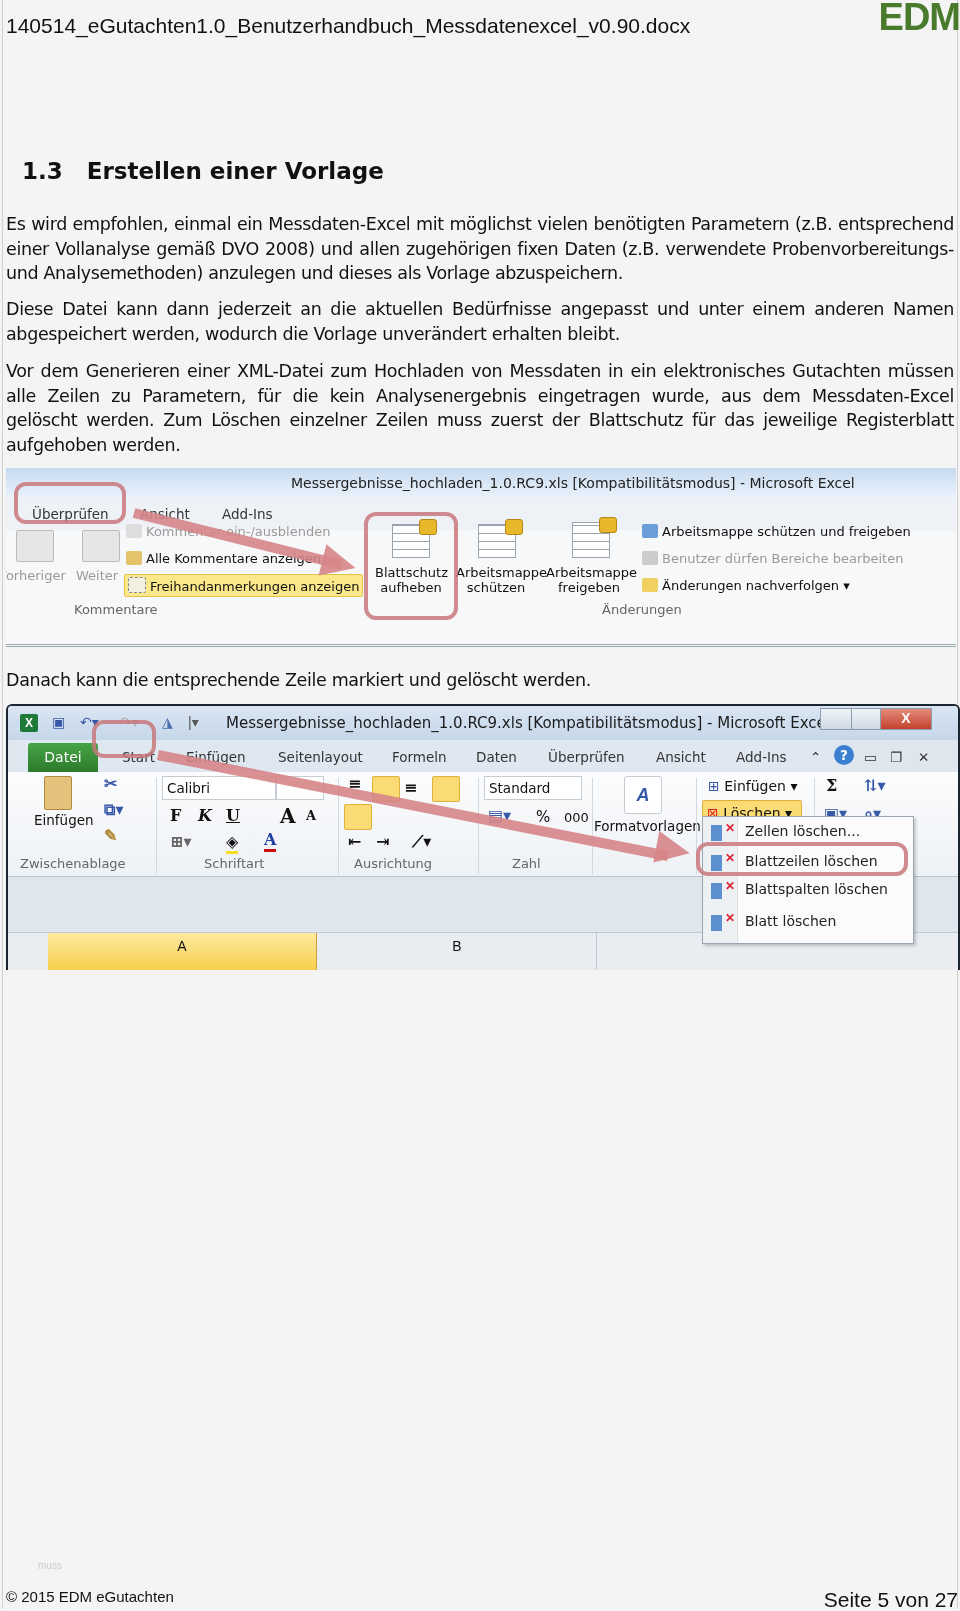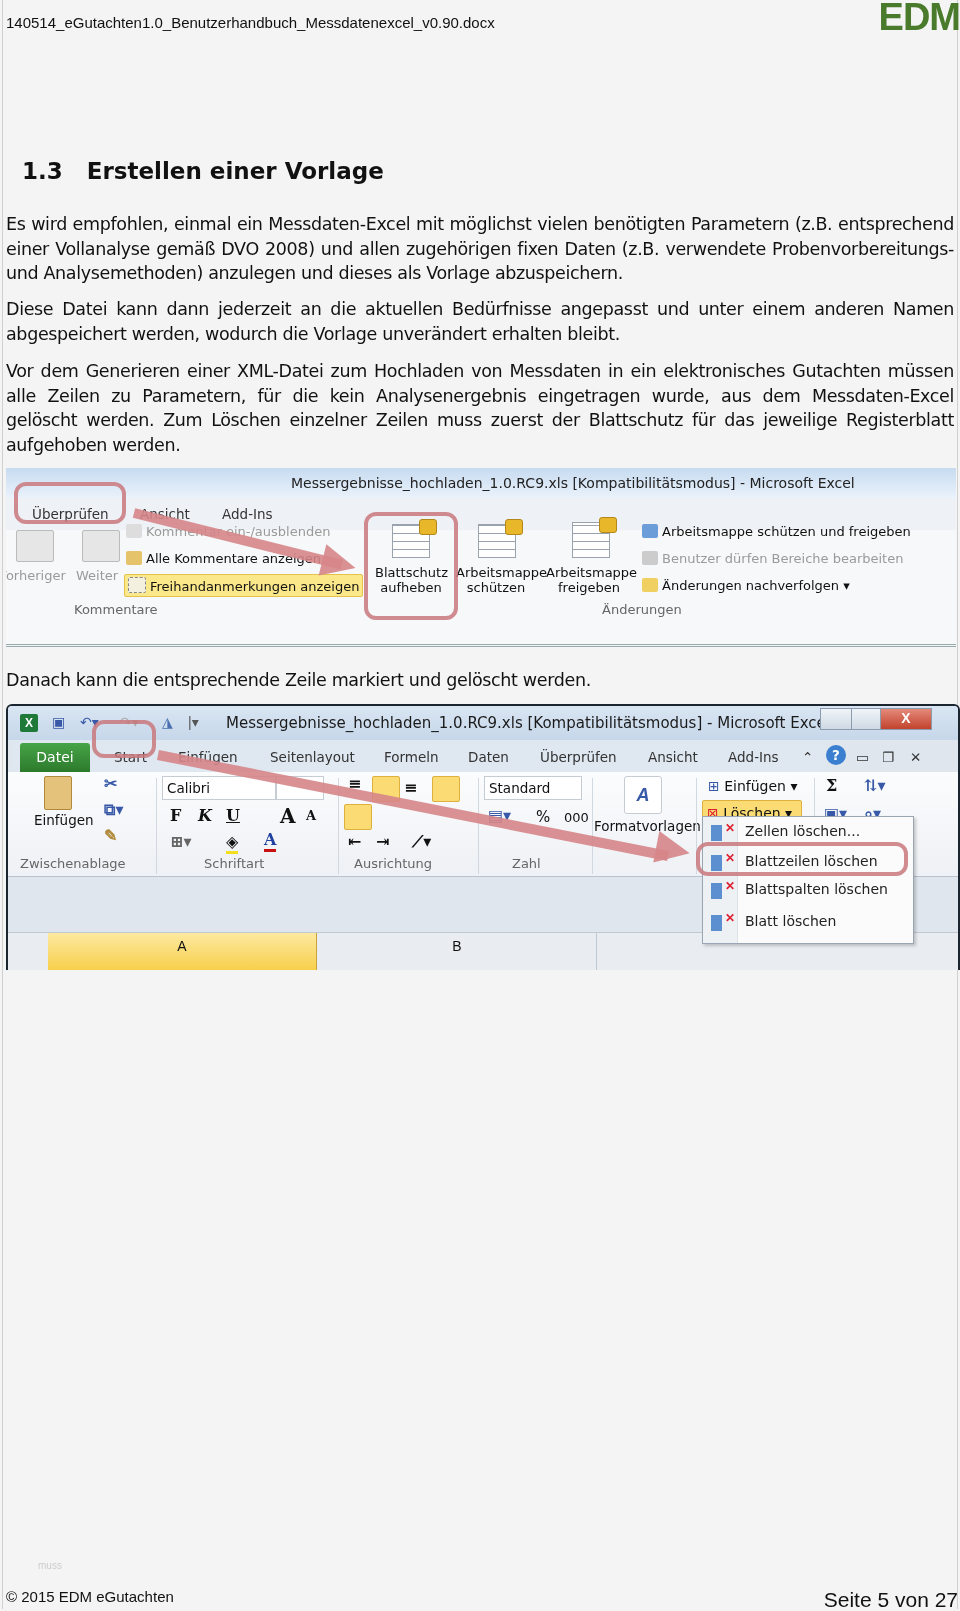--- a/index.html
+++ b/index.html
@@ -1,18 +1,18 @@
 <!DOCTYPE html>
 <html><head>
 <meta charset="utf-8">
 <style>
   html,body{margin:0;padding:0;}
   body{width:960px;height:1611px;background:#f4f4f4;position:relative;overflow:hidden;font-family:"Liberation Sans",sans-serif;color:#111;}
   .page-border{position:absolute;left:2px;top:0;width:954px;height:1609px;border-left:1px solid #d0d0d0;border-right:1px solid #d0d0d0;}
-  .header-filename{position:absolute;left:6px;top:14px;font-size:15px;font-family:"Liberation Sans",sans-serif;}
+  .header-filename{position:absolute;left:6px;top:14px;font-size:21px;font-family:"Liberation Sans",sans-serif;}
   .header-logo{position:absolute;right:0;top:-4px;font-size:38px;font-weight:bold;color:#4a7a2c;font-family:"Liberation Sans",sans-serif;letter-spacing:-1px;}
   .section-title{position:absolute;left:22px;top:158px;font-size:23px;font-weight:bold;font-family:"DejaVu Sans",sans-serif;}
   .section-title .num{margin-right:16px;}
   .para{position:absolute;left:6px;width:948px;font-size:17.5px;line-height:24.5px;text-align:justify;font-family:"DejaVu Sans",sans-serif;letter-spacing:-0.35px;}
   .p1{top:212px;} .p2{top:297px;} .p3{top:359px;} .p4{top:668px;}
 
   
   .shot1{position:absolute;left:6px;top:468px;width:950px;height:176px;background:#f1f4f8;border-bottom:3px double #9aa;overflow:hidden;}
   .shot1 .titlebar{position:absolute;left:0;top:0;width:950px;height:30px;background:linear-gradient(#c7dbf0,#eaf2fb);}
   .shot1 .titletext{position:absolute;left:285px;top:7px;font-size:14px;color:#222;font-family:"DejaVu Sans",sans-serif;}
@@ -32,21 +32,21 @@
   .arrowhead{position:absolute;width:0;height:0;border-top:16px solid transparent;border-bottom:16px solid transparent;border-left:34px solid #d68588;opacity:.9;}
 
   
   .shot2{position:absolute;left:6px;top:704px;width:950px;height:264px;overflow:hidden;background:#dfe6ee;border:2px solid #1b2530;border-bottom:none;border-radius:6px 6px 0 0;}
   .win-title{position:absolute;left:0;top:0;width:950px;height:34px;background:linear-gradient(#d9e5f2,#c6d7ea);}
   .qa{position:absolute;top:8px;font-size:14px;}
   .xl-icon{position:absolute;left:12px;top:8px;width:18px;height:18px;background:#1f7a3a;color:#fff;font-size:12px;font-weight:bold;text-align:center;line-height:18px;border-radius:2px;}
   .win-titletext{position:absolute;left:218px;top:8px;font-size:15px;color:#1a1a1a;font-family:"DejaVu Sans",sans-serif;}
   .wbtn{position:absolute;top:2px;height:20px;border:1px solid #8b9bb0;background:linear-gradient(#f0f4f8,#cfd9e4);}
   .wbtn.close{background:linear-gradient(#e48a7a,#c2422c);color:#fff;font-weight:bold;text-align:center;font-size:14px;line-height:18px;}
-  .tabs2{position:absolute;left:4px;top:34px;width:814px;height:32px;background:#dfe7f1;}
+  .tabs2{position:absolute;left:12px;top:34px;width:814px;height:32px;background:#dfe7f1;}
   .tab2{position:absolute;top:9px;font-size:13.5px;color:#333;font-family:"DejaVu Sans",sans-serif;}
   .datei{position:absolute;left:8px;top:3px;width:70px;height:29px;background:linear-gradient(#47a447,#2c7a2c);color:#fff;font-size:14px;text-align:center;line-height:29px;border-radius:3px 3px 0 0;font-family:"DejaVu Sans",sans-serif;}
   .ribbon2{position:absolute;left:0;top:66px;width:950px;height:104px;background:linear-gradient(#fbfcfd,#eef1f5);border-bottom:1px solid #b8c3cf;}
   .gl{position:absolute;top:84px;font-size:13px;color:#666;font-family:"DejaVu Sans",sans-serif;}
   .sep{position:absolute;top:6px;width:1px;height:96px;background:#d2d8df;}
   .field{position:absolute;height:22px;border:1px solid #c5ccd4;background:#fff;font-size:13.5px;line-height:22px;padding-left:4px;font-family:"DejaVu Sans",sans-serif;}
   .ico{position:absolute;font-size:16px;font-weight:bold;font-family:"DejaVu Serif",serif;}
   .yel-btn{position:absolute;background:#fbdc74;border:1px solid #e0b03c;border-radius:2px;}
   .formula-row{position:absolute;left:0;top:170px;width:950px;height:56px;background:#fff;}
   .namebox{position:absolute;left:10px;top:4px;width:196px;height:24px;font-size:15px;text-align:center;line-height:24px;font-family:"DejaVu Sans",sans-serif;}

